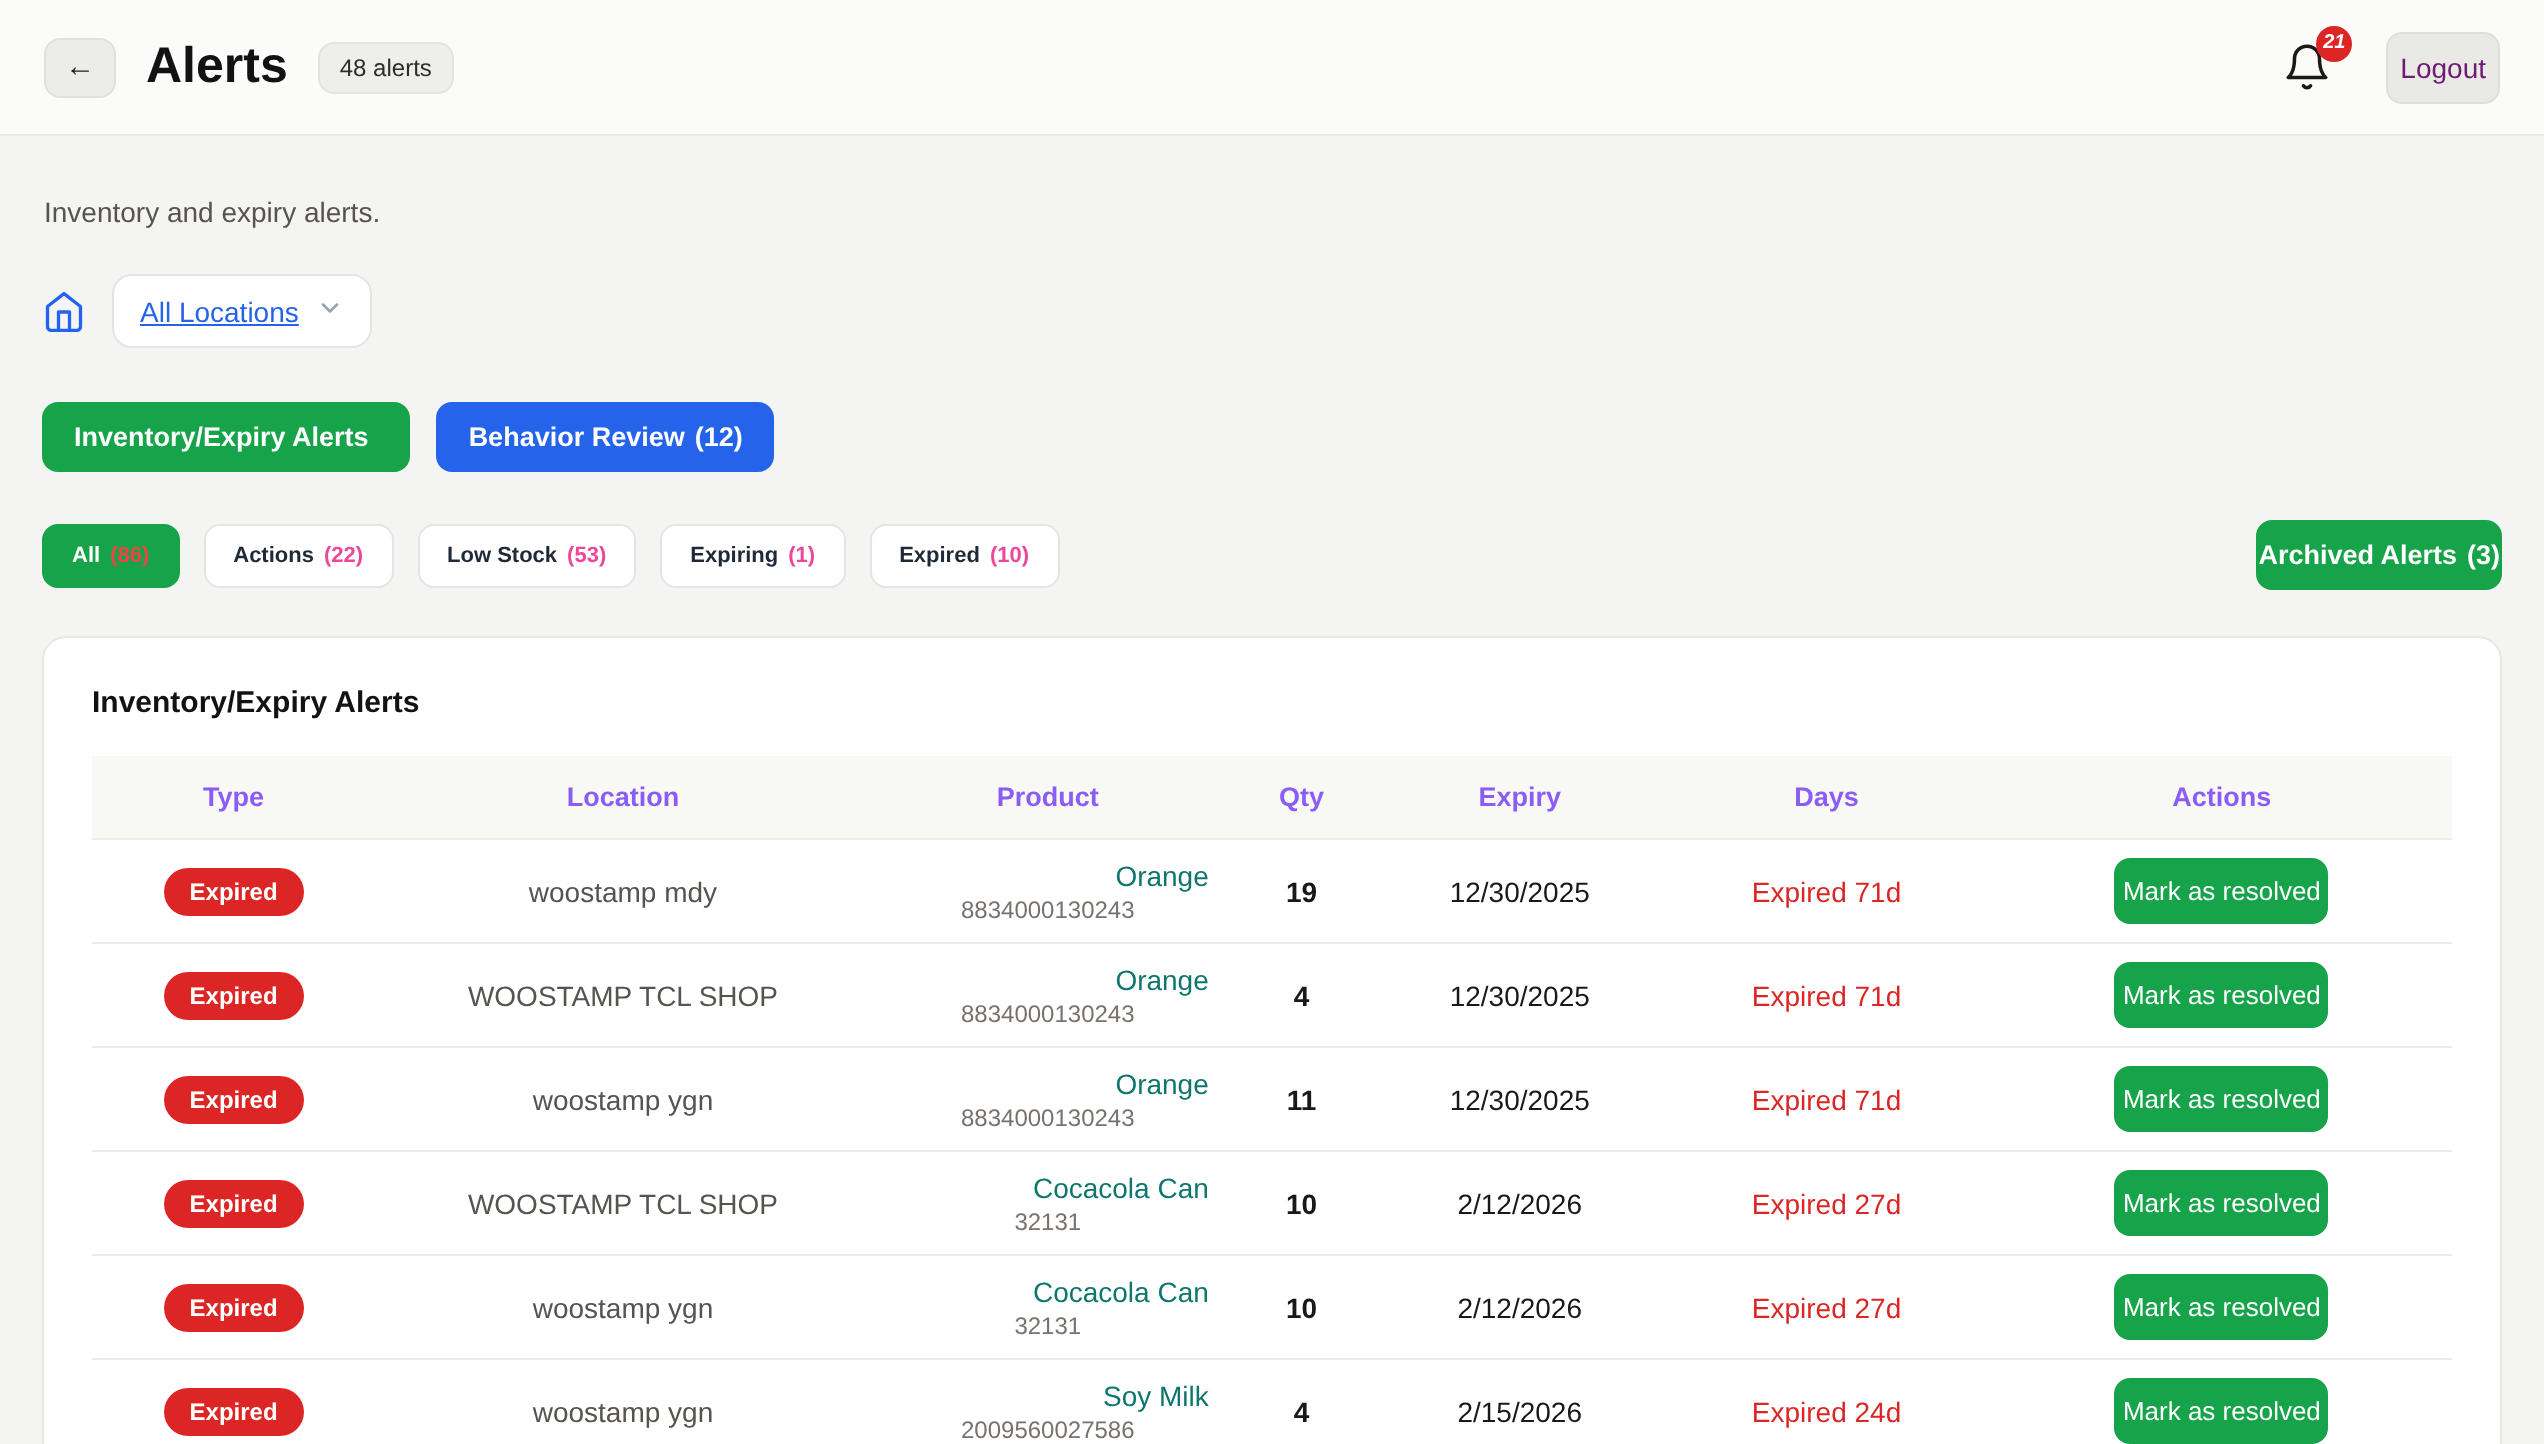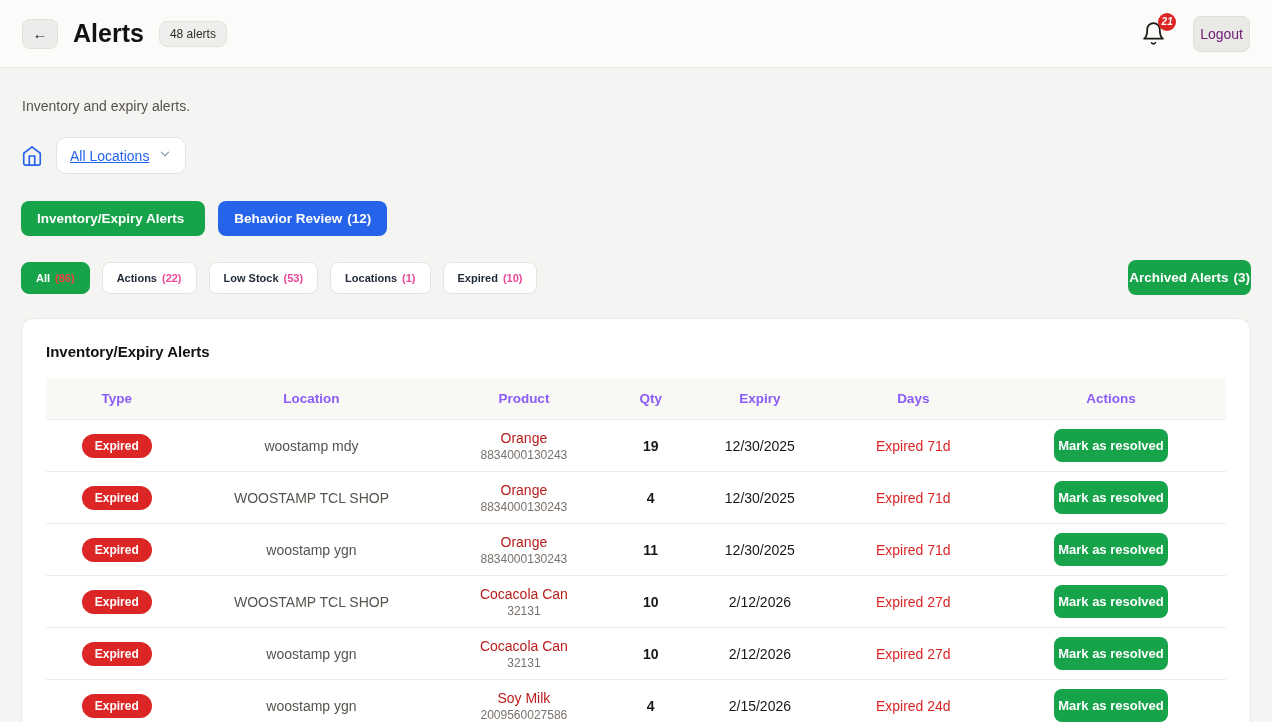--- a/index.html
+++ b/index.html
@@ -157,32 +157,32 @@
   .badge-expired {
     display: inline-block;
     background: #dc2626;
     color: #fff;
     font-size: 12px;
     font-weight: 700;
     padding: 5px 13px;
     border-radius: 999px;
   }
   .loc-cell { color: #57534e; }
-  .prod-name { font-size: 14px; color: #b91c1c; font-weight: 500; }
+  .prod-name { font-size: 14px; color: #0f766e; font-weight: 500; text-align: right; }
   .prod-code { font-size: 12px; color: #78716c; margin-top: 2px; }
   .qty-cell { font-weight: 600; }
   .days-cell { color: #dc2626; }
   .resolve-btn {
     background: #16a34a;
     color: #fff;
     border: none;
     border-radius: 8px;
     padding: 9px 4px;
     font-size: 13px;
-    font-weight: 700;
+    font-weight: 400;
     cursor: pointer;
     white-space: nowrap;
   }
 </style>
 </head>
 <body>
 
 <header>
   <div class="h-left">
     <button class="back-btn">←</button>
@@ -242,21 +242,21 @@
       </button>
       <button class="chip">
         <span>Actions</span>
         <span class="count">(22)</span>
       </button>
       <button class="chip">
         <span>Low Stock</span>
         <span class="count">(53)</span>
       </button>
       <button class="chip">
-        <span>Locations</span>
+        <span>Expiring</span>
         <span class="count">(1)</span>
       </button>
       <button class="chip">
         <span>Expired</span>
         <span class="count">(10)</span>
       </button>
     </div>
     <button class="archived-btn">
       <span>Archived Alerts</span>
       <span>(3)</span>

